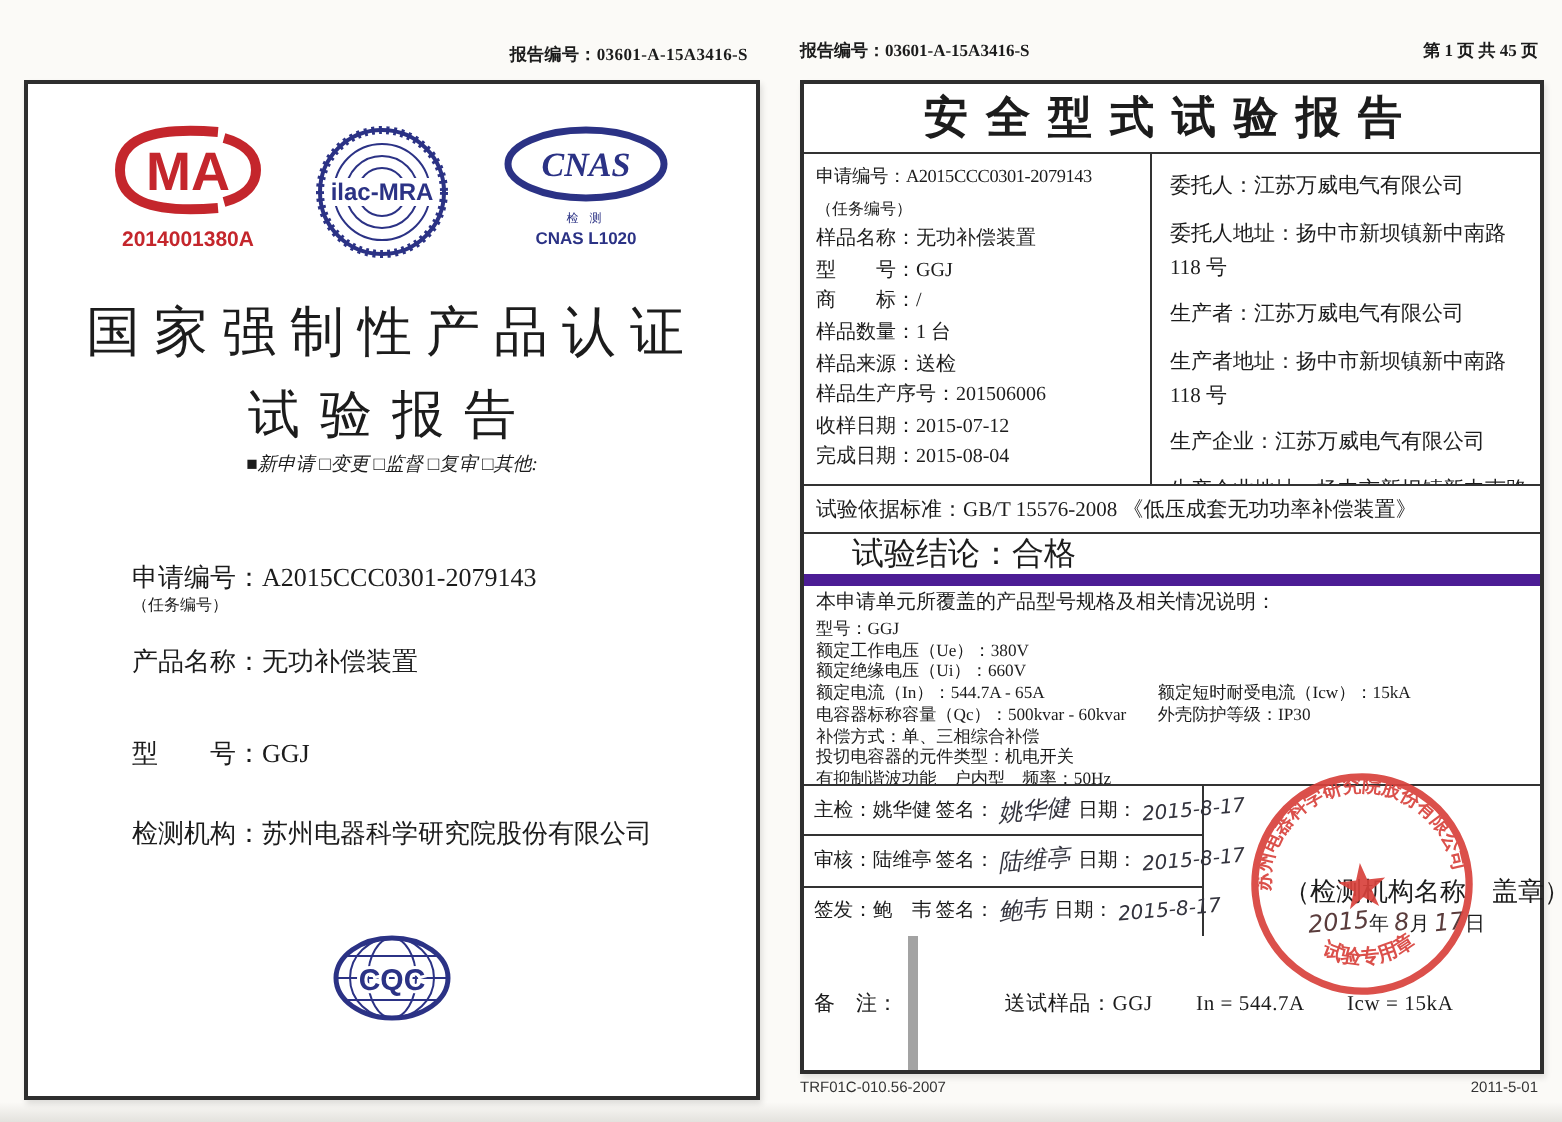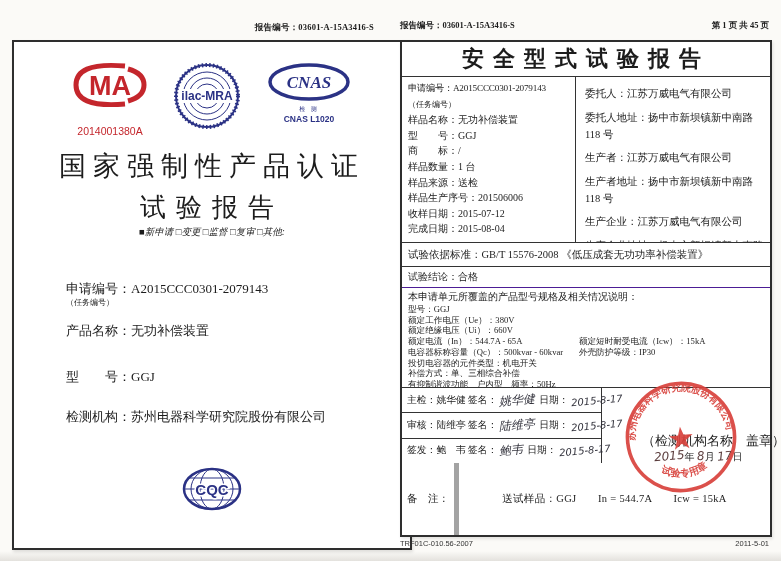--- a/index.html
+++ b/index.html
@@ -5,24 +5,24 @@
   html,body{margin:0;padding:0;}
   body{width:781px;height:561px;background:#fbfaf7;overflow:hidden;
        font-family:"Liberation Serif","DejaVu Serif",serif;color:#1c1c1c;}
   .screen{position:relative;width:781px;height:561px;}
   .page{position:absolute;top:0;height:561px;}
   .page-left{left:0;width:390px;}
   .page-right{left:390px;width:391px;}
 
   
   .lp-report-no{position:absolute;top:22px;right:16px;font-size:8.5px;font-weight:bold;letter-spacing:.2px;}
-  .lp-border{position:absolute;left:12px;top:40px;width:364px;height:506px;border:2px solid #2e2e2e;background:#fff;box-shadow:1px 2px 3px rgba(0,0,0,.12);padding-left:32px;}
+  .lp-border{position:absolute;left:12px;top:40px;width:364px;height:506px;border:2px solid #2e2e2e;background:#fff;box-shadow:1px 2px 3px rgba(0,0,0,.12);}
   .logo-row{position:absolute;top:20px;left:0;right:0;display:flex;justify-content:center;align-items:flex-start;gap:26px;}
   .logo-block{display:flex;flex-direction:column;align-items:center;}
-  .cma-number{color:#c4262c;font-weight:normal;font-size:10.5px;margin-top:17px;font-family:"Liberation Sans",sans-serif;}
+  .cma-number{color:#c4262c;font-weight:bold;font-size:10.5px;margin-top:6px;font-family:"Liberation Sans",sans-serif;}
   .cnas-cap1{color:#2b3285;font-size:6px;margin-top:1px;letter-spacing:2px;}
   .cnas-cap2{color:#2b3285;font-size:8.5px;font-weight:bold;font-family:"Liberation Sans",sans-serif;}
   .lp-title1{position:absolute;top:106px;left:0;right:0;text-align:center;font-size:27px;letter-spacing:7px;font-weight:500;}
   .lp-title2{position:absolute;top:148px;left:0;right:0;text-align:center;font-size:26px;letter-spacing:10px;font-weight:500;}
   .lp-checkboxes{position:absolute;top:184px;left:0;right:0;text-align:center;font-size:9.5px;font-style:italic;}
   .lp-fields{position:absolute;top:238px;left:52px;right:20px;font-size:13px;}
   .lp-field{margin-bottom:0;white-space:nowrap;}
   .lp-f1{position:absolute;top:0;left:0;}
   .lp-note{position:absolute;top:17px;left:0;font-size:8px;}
   .lp-f2{position:absolute;top:42px;left:0;}
@@ -35,21 +35,21 @@
   .rp-table{position:absolute;left:10px;top:40px;width:368px;height:493px;border:2px solid #2e2e2e;background:#fff;display:flex;flex-direction:column;box-shadow:1px 2px 3px rgba(0,0,0,.10);}
   .rt-title{height:34px;border-bottom:1px solid #333;display:flex;align-items:center;justify-content:center;font-size:22px;font-weight:bold;letter-spacing:9px;}
   .rt-info{height:165px;border-bottom:1px solid #333;display:flex;overflow:hidden;}
   .info-left{width:174px;border-right:1px solid #333;padding:4px 3px 0 6px;box-sizing:border-box;}
   .info-left div{font-size:10px;line-height:15.6px;white-space:nowrap;}
   .info-left div.sm{font-size:9.2px;letter-spacing:-.2px;}
   .info-left div.xs{font-size:8px;}
   .info-right{flex:1;padding:8px 6px 0 9px;box-sizing:border-box;}
   .info-right div{font-size:10.5px;line-height:17px;margin-bottom:6.5px;}
   .rt-standard{height:23px;border-bottom:1px solid #333;display:flex;align-items:center;padding-left:6px;font-size:10.5px;}
-  .rt-conclusion{height:20px;border-bottom:1px solid #4c1d95;display:flex;align-items:center;padding-left:6px;font-size:10px;}
+  .rt-conclusion{height:20px;border-bottom:6px solid #4c1d95;display:flex;align-items:center;padding-left:24px;font-size:16px;}
   .rt-coverage{height:100px;border-bottom:1px solid #333;padding:2px 6px 0 6px;box-sizing:border-box;overflow:hidden;}
   .cov-title{font-size:10px;line-height:14px;}
   .spec-line{font-size:8.6px;line-height:10.7px;display:flex;white-space:nowrap;}
   .spec-l.half{width:48%;}
   .rt-sign{height:75px;display:flex;}
   .sign-left{width:200px;border-right:1px solid #333;display:flex;flex-direction:column;box-sizing:border-box;}
   .sign-row{flex:1;border-bottom:1px solid #333;display:flex;align-items:center;padding-left:5px;font-size:9.8px;white-space:nowrap;}
   .sign-row:last-child{border-bottom:none;}
   .sign-role{width:60px;}
   .sign-lab{margin-left:2px;}
@@ -196,24 +196,24 @@
           </div>
         <div class="spec-line">
             <span class="spec-l half">额定电流（In）：544.7A - 65A</span>
             <span class="spec-r">额定短时耐受电流（Icw）：15kA</span>
           </div>
         <div class="spec-line">
             <span class="spec-l half">电容器标称容量（Qc）：500kvar - 60kvar</span>
             <span class="spec-r">外壳防护等级：IP30</span>
           </div>
         <div class="spec-line">
+            <span class="spec-l">补偿方式：单、三相综合补偿</span>
+          </div>
+        <div class="spec-line">
             <span class="spec-l">投切电容器的元件类型：机电开关</span>
-          </div>
-        <div class="spec-line">
-            <span class="spec-l">补偿方式：单、三相综合补偿</span>
           </div>
         <div class="spec-line">
             <span class="spec-l">有抑制谐波功能　户内型　频率：50Hz</span>
           </div>
       </div>
 
       <div class="rt-sign">
         <div class="sign-left">
           <div class="sign-row">
             <span class="sign-role">主检：姚华健</span>

